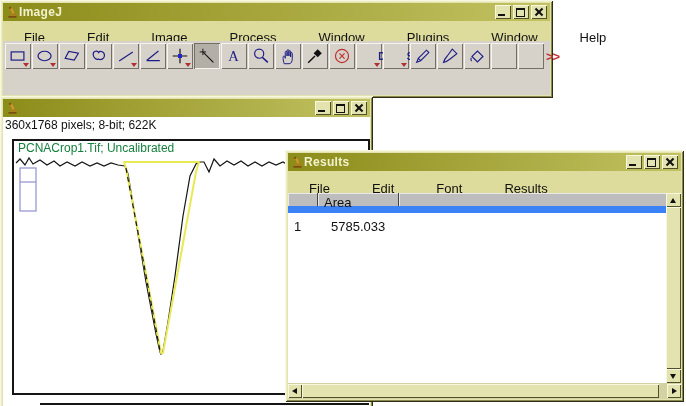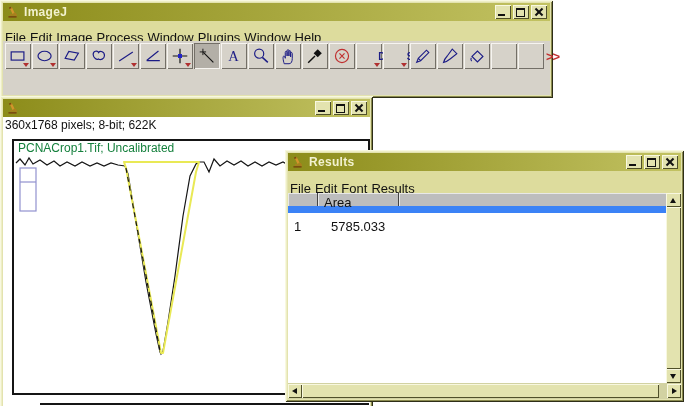--- a/index.html
+++ b/index.html
@@ -9,34 +9,34 @@
   .viewport{position:absolute;inset:0;}
 
   
   .win{position:absolute;background:#e3e3af;
        box-shadow:inset 1px 1px 0 #f8f8e0, inset -1px -1px 0 #2e2e18,
                   inset 2px 2px 0 #eeeec6, inset -2px -2px 0 #8a8a4e;}
   .titlebar{position:absolute;left:3px;right:3px;top:3px;height:18px;
        background:linear-gradient(90deg,#8c8c1a,#c2c262);
        display:flex;align-items:center;padding:0 3px;}
   .title-icon{width:13px;height:13px;flex:0 0 auto;}
-  .title-text{color:#f2f2cf;font-weight:bold;font-size:12px;margin-left:5px;
+  .title-text{color:#f2f2cf;font-weight:bold;font-size:12px;
        letter-spacing:.3px;white-space:nowrap;}
   .win-buttons{margin-left:auto;display:flex;}
   .win-btn{width:16px;height:14px;background:#e3e3af;position:relative;margin-left:2px;
        box-shadow:inset 1px 1px 0 #f8f8e0, inset -1px -1px 0 #50502a;}
   .g-minimize::after{content:"";position:absolute;left:3px;bottom:3px;width:7px;height:2px;background:#111;}
   .g-maximize::after{content:"";position:absolute;left:3px;top:3px;width:7px;height:6px;
        border:1px solid #111;border-top-width:2px;}
   .g-close::before,.g-close::after{content:"";position:absolute;left:7px;top:2px;width:2px;height:10px;background:#111;}
   .g-close::before{transform:rotate(45deg);}  .g-close::after{transform:rotate(-45deg);}
 
   .menubar{position:absolute;left:3px;right:3px;display:flex;align-items:center;
        background:#dddc9d;font-size:13px;color:#111;}
-  .menu-item{padding:0 2px;white-space:nowrap;margin-top:12px;}
+  .menu-item{padding:0 21px;white-space:nowrap;margin-top:12px;}
 
   
   #win-imagej{left:0;top:0;width:553px;height:98px;z-index:1;}
   #ij-menubar{top:21px;height:20px;}
   .toolbar{position:absolute;left:3px;right:3px;top:41px;height:30px;background:#d6d2c9;
        display:flex;align-items:center;padding-left:1px;}
   .tool{width:26px;height:26px;margin-left:1px;background:#d6d2c9;position:relative;flex:0 0 auto;
        box-shadow:inset 1px 1px 0 #f6f4f0, inset -1px -1px 0 #736f67;
        display:flex;align-items:center;justify-content:center;}
   .tool.selected{background:#b3afa7;

